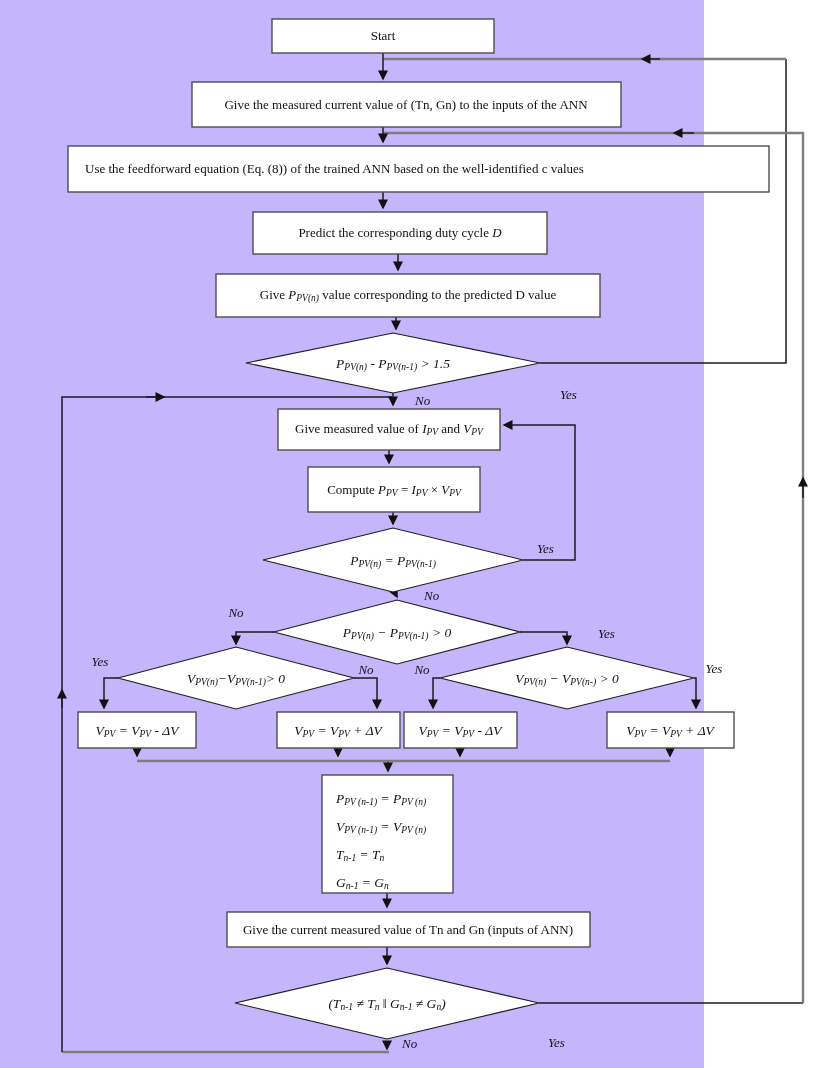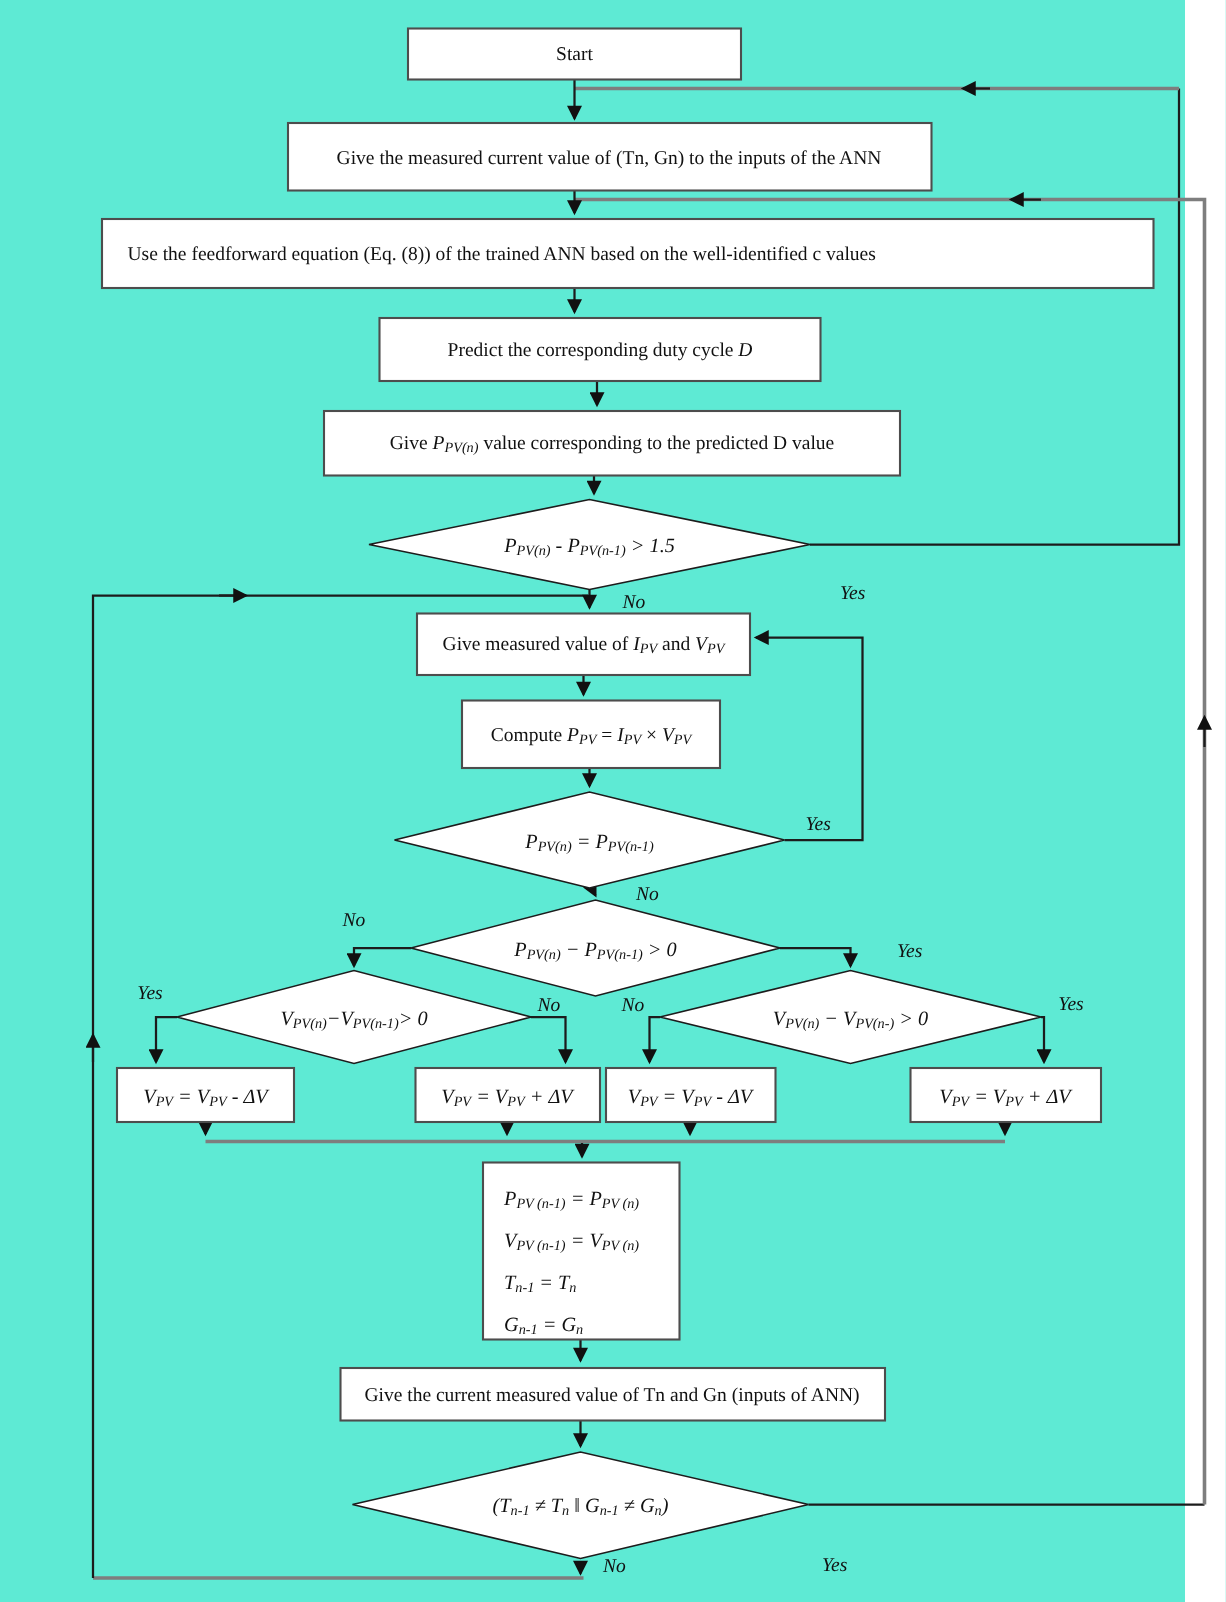--- a/index.html
+++ b/index.html
@@ -1,16 +1,16 @@
 <!DOCTYPE html>
 <html><head>
 <meta charset="utf-8">
 <style>
   html,body{margin:0;padding:0;background:#fff;}
-  .page{position:relative;width:790px;height:1068px;background:#5eead4;
+  .page{position:relative;width:704px;height:1068px;background:#c4b5fd;
         font-family:"Liberation Serif","DejaVu Serif",serif;}
   svg{display:block;}
   .box{fill:#ffffff;stroke:#4d4d4d;stroke-width:1.4;}
   .dia{fill:#ffffff;stroke:#1c1c1c;stroke-width:1.1;}
   .edge{stroke:#1c1c1c;stroke-width:1.5;fill:none;}
   .loop{stroke:#7e7e7e;stroke-width:2.4;fill:none;}
   .t{font-size:13px;fill:#111;}
   .f{font-size:13.5px;font-style:italic;fill:#111;}
   .lbl{font-size:13px;font-style:italic;fill:#111;}
   .mid{text-anchor:middle;}

